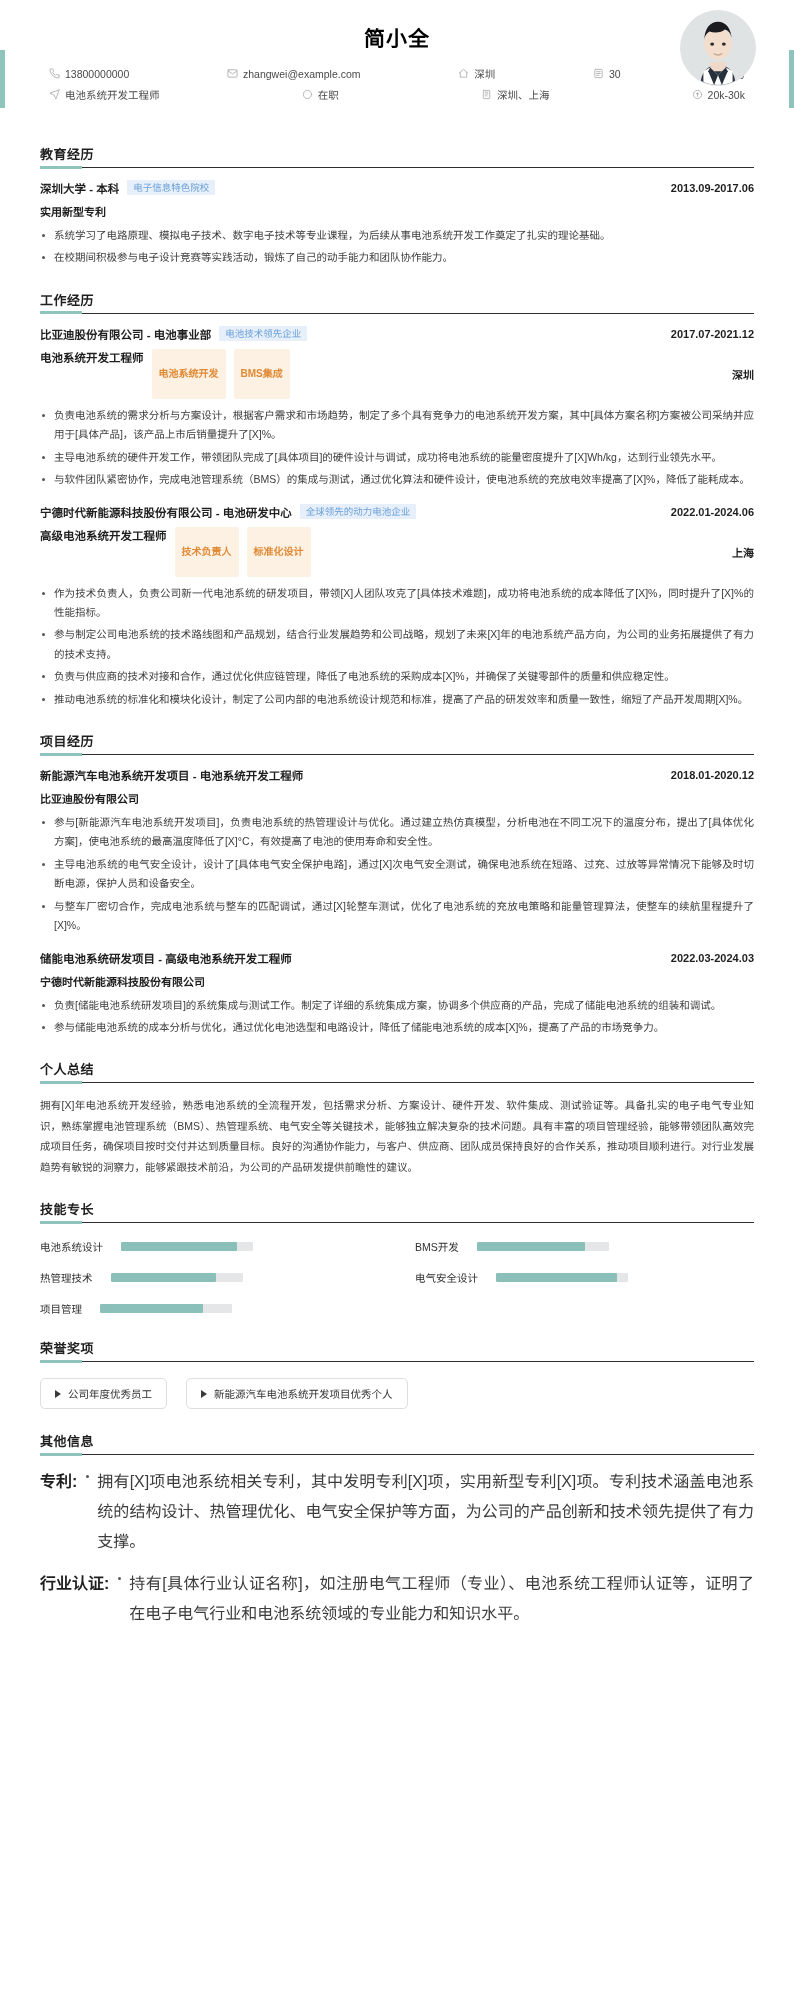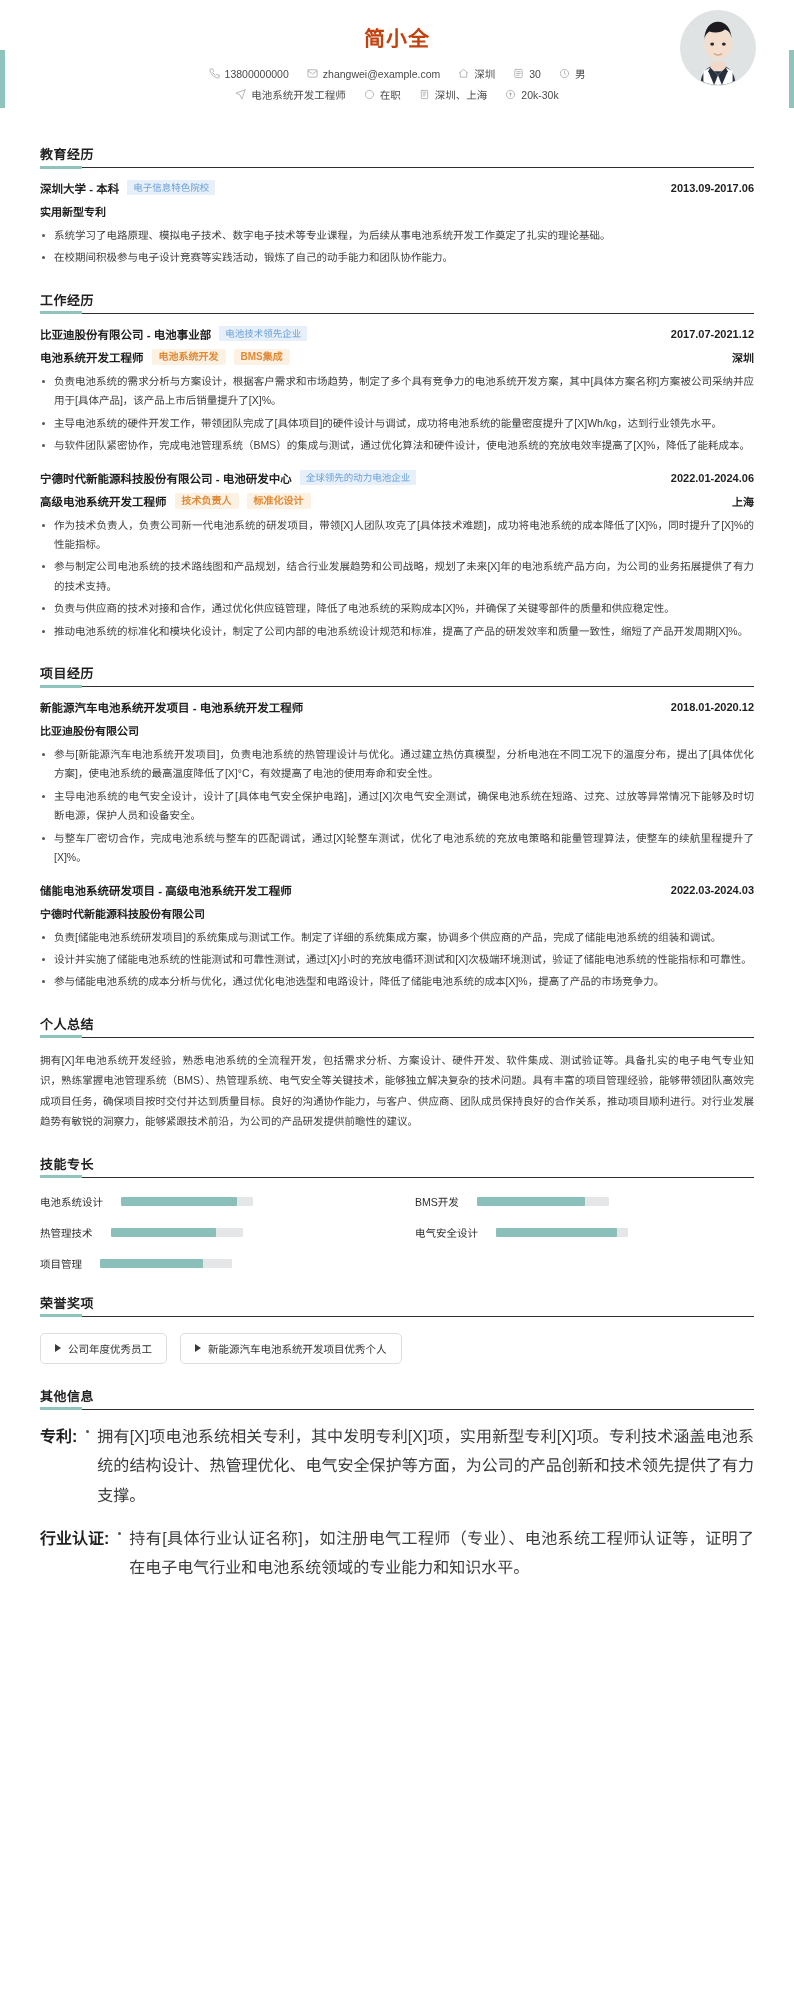--- a/index.html
+++ b/index.html
@@ -21,27 +21,27 @@
 
   
   .header {
     position: relative;
     padding: 18px 40px 14px 40px;
   }
   .name {
     text-align: center;
     font-size: 21px;
     font-weight: bold;
-    color: #c2410c;
+    color: #000000;
     letter-spacing: 1px;
     margin: 4px 0 14px 0;
   }
   .contact-row {
     display: flex;
-    justify-content: center;
+    justify-content: space-between;
     align-items: center;
     flex-wrap: wrap;
     gap: 4px 0;
     font-size: 10.5px;
     color: #4a4a4a;
     margin-bottom: 6px;
   }
   .contact-item {
     display: inline-flex;
     align-items: center;
@@ -163,21 +163,21 @@
     font-weight: bold;
     color: #1f1f1f;
     white-space: nowrap;
   }
   .tag-orange {
     display: inline-block;
     font-size: 10px;
     color: #e08a35;
     background: #fdf1e3;
     border-radius: 2px;
-    padding: 2px 7px;
+    padding: 19px 7px;
     font-weight: bold;
     white-space: nowrap;
     line-height: 1.2;
   }
   .subline {
     font-size: 11px;
     font-weight: bold;
     color: #1f1f1f;
     margin: 0 0 7px 0;
   }
@@ -248,21 +248,21 @@
     position: absolute;
     left: 0; top: 0; bottom: 0;
     background: #8bc0ba;
     border-radius: 1px;
   }
 
   
   .awards-row {
     display: flex;
     flex-wrap: wrap;
-    gap: 13px;
+    gap: 19px;
     padding-top: 4px;
   }
   .award-chip {
     display: inline-flex;
     align-items: center;
     gap: 7px;
     border: 1px solid #dcdfe2;
     border-radius: 5px;
     padding: 7px 14px;
     font-size: 10.5px;
@@ -528,21 +528,20 @@
     <div class="entry">
       <div class="entry-line1">
         <div class="entry-left">
           <span class="org">储能电池系统研发项目 - 高级电池系统开发工程师</span>
         </div>
         <span class="date">2022.03-2024.03</span>
       </div>
       <div class="subline">宁德时代新能源科技股份有限公司</div>
       <ul class="bullets">
         <li>负责[储能电池系统研发项目]的系统集成与测试工作。制定了详细的系统集成方案，协调多个供应商的产品，完成了储能电池系统的组装和调试。</li>
-        <li>设计并实施了储能电池系统的性能测试和可靠性测试，通过[X]小时的充放电循环测试和[X]次极端环境测试，验证了储能电池系统的性能指标和可靠性。</li>
         <li>参与储能电池系统的成本分析与优化，通过优化电池选型和电路设计，降低了储能电池系统的成本[X]%，提高了产品的市场竞争力。</li>
       </ul>
     </div>
   </div>
 
   <div class="section">
     <div class="section-title-wrap">
       <span class="section-title">个人总结</span>
     </div>
     <div class="summary-text">拥有[X]年电池系统开发经验，熟悉电池系统的全流程开发，包括需求分析、方案设计、硬件开发、软件集成、测试验证等。具备扎实的电子电气专业知识，熟练掌握电池管理系统（BMS）、热管理系统、电气安全等关键技术，能够独立解决复杂的技术问题。具有丰富的项目管理经验，能够带领团队高效完成项目任务，确保项目按时交付并达到质量目标。良好的沟通协作能力，与客户、供应商、团队成员保持良好的合作关系，推动项目顺利进行。对行业发展趋势有敏锐的洞察力，能够紧跟技术前沿，为公司的产品研发提供前瞻性的建议。</div>

